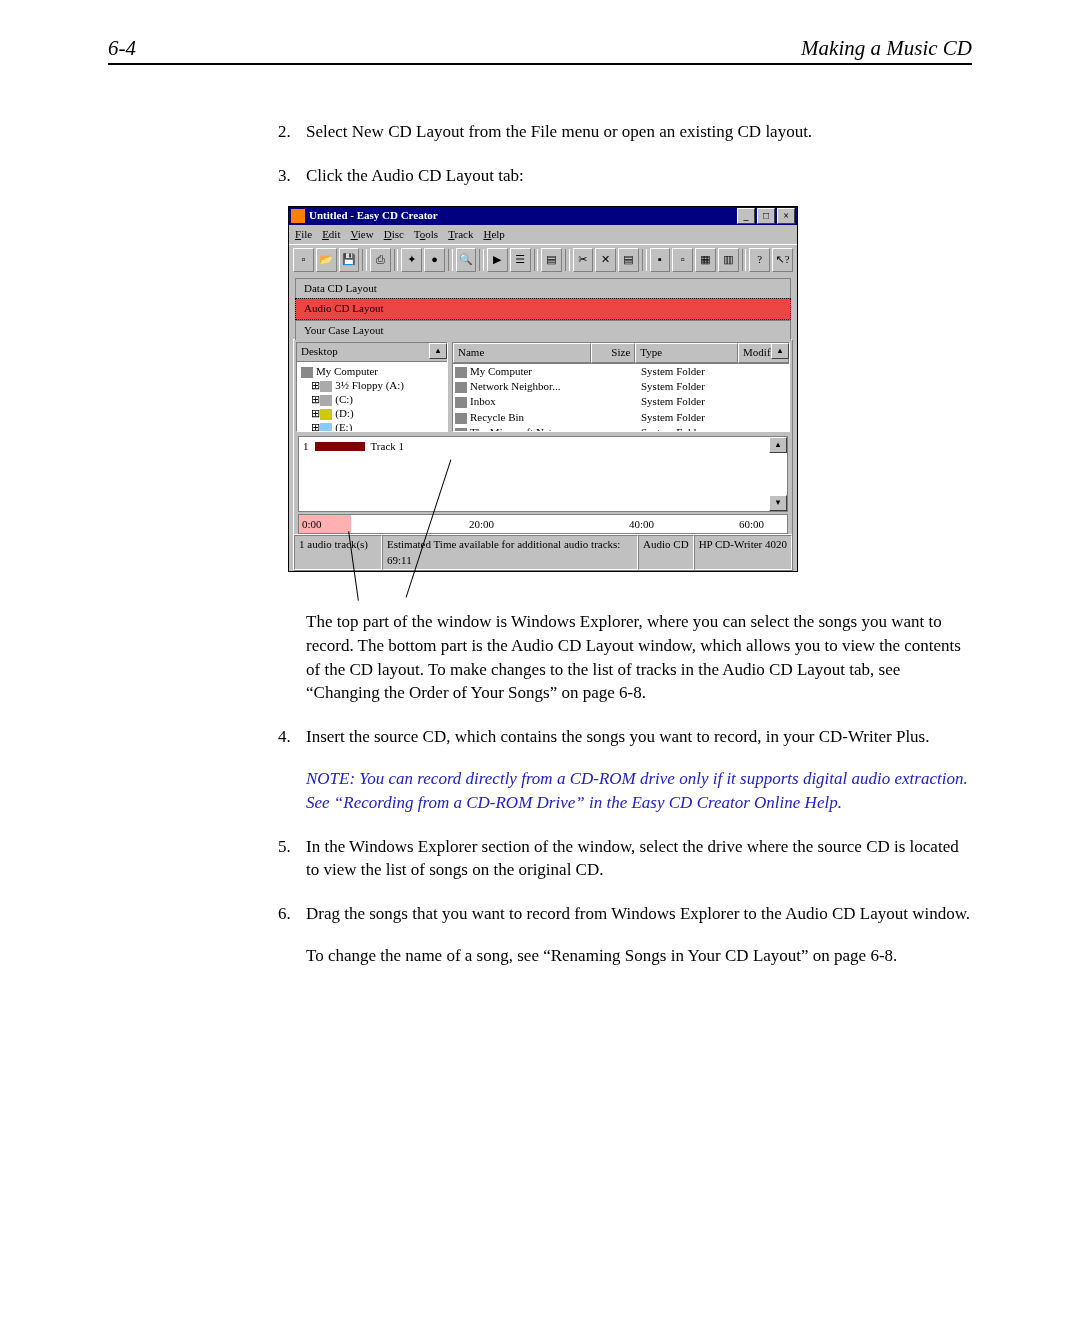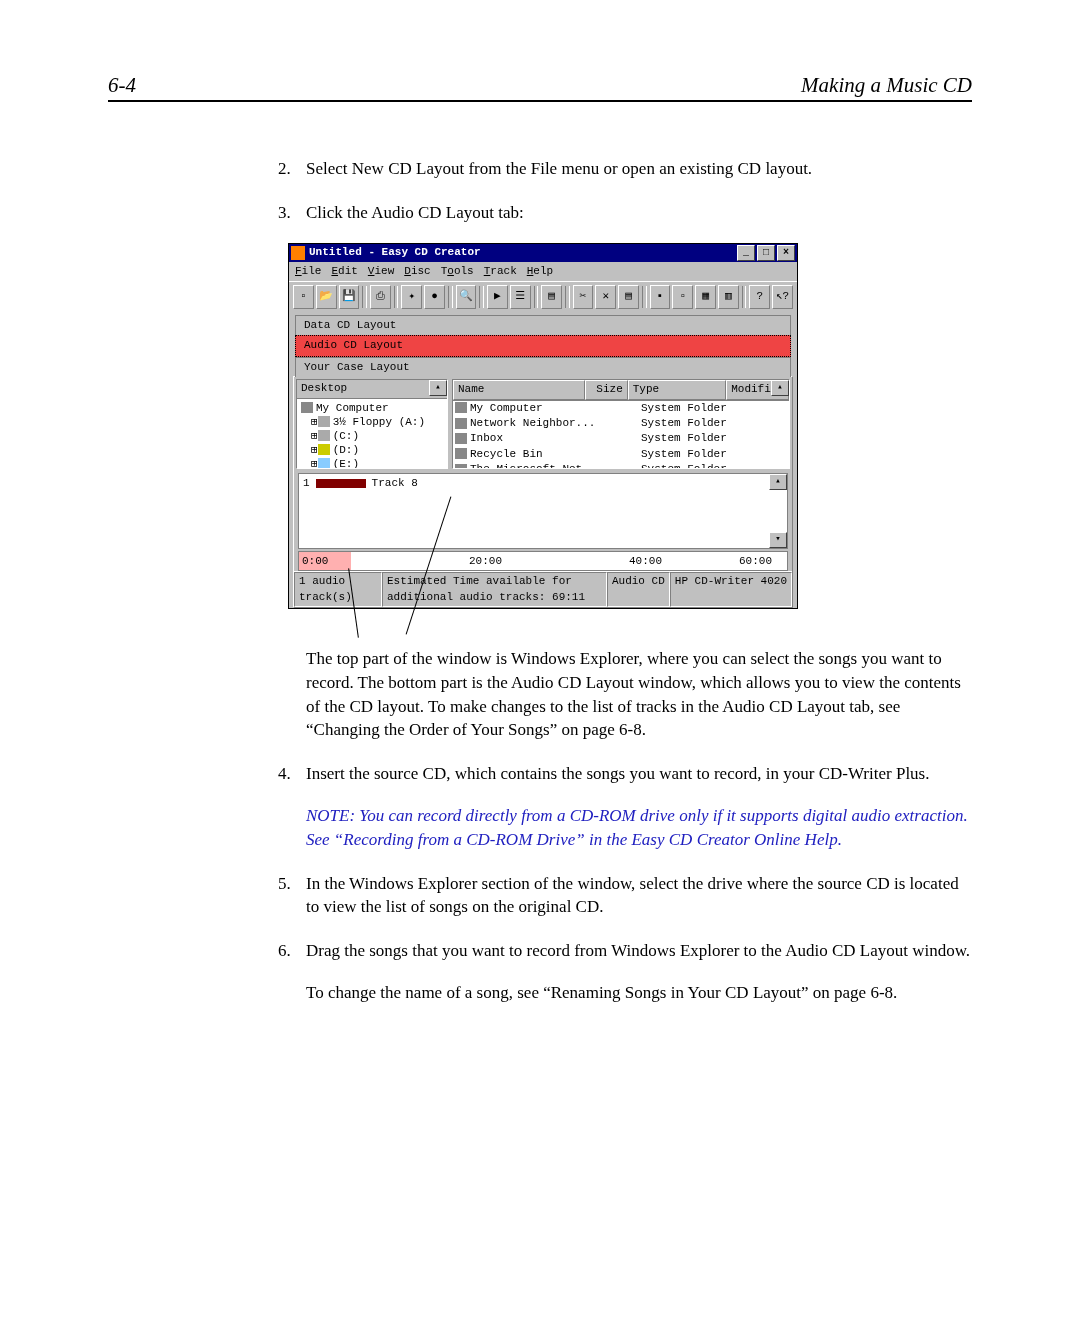--- a/index.html
+++ b/index.html
@@ -1,32 +1,32 @@
 <!DOCTYPE html>
 <html><head>
 <meta charset="utf-8">
 <style>
   html,body{margin:0;padding:0;background:#fff;color:#000;
     font-family:Georgia,'Times New Roman',serif;font-size:17px;}
   .page{width:1080px;height:1330px;position:relative;box-sizing:border-box;
-    padding:73px 108px 0 108px;}
+    padding:36px 108px 0 108px;}
   .hdr{display:flex;justify-content:space-between;align-items:baseline;
     font-style:italic;font-size:21px;}
   .hdr .pn{font-family:'Times New Roman',serif;}
   .hdr .tt{font-family:'Times New Roman',serif;}
   .hrule{height:2px;background:#000;margin-top:2px;margin-bottom:55px;}
   .body{padding-left:170px;line-height:1.4;}
   ol.main{list-style:none;padding:0;margin:0;}
   ol.main>li{position:relative;padding-left:28px;margin-bottom:20px;}
   ol.main>li>.num{position:absolute;left:0;top:0;}
   ol.main p{margin:0 0 18px 0;}
   .note{color:#2020c0;font-style:italic;font-family:'Times New Roman',serif;}
   
   .shot{margin:0 0 4px -18px;width:510px;
-    font-family:Liberation Mono, monospace;font-size:11px;
+    font-family:Liberation Serif, serif;font-size:11px;
     font-style:normal;}
   .win{border:1px solid #000;background:#c0c0c0;position:relative;}
   .tbar{background:#000080;color:#fff;height:18px;display:flex;
     align-items:center;padding:0 2px;font-weight:bold;}
   .tbar .tico{width:14px;height:14px;background:#ff8000;margin-right:4px;
     display:inline-block;}
   .tbar .sp{flex:1}
   .wbtn{width:16px;height:14px;background:#c0c0c0;border:1px solid #fff;
     border-right-color:#404040;border-bottom-color:#404040;margin-left:2px;
     display:flex;align-items:center;justify-content:center;color:#000;
@@ -210,21 +210,21 @@
                       </div>
                   </div>
 
                   <span class="scrbtn" style="top:0">▴</span>
                 </div>
               </div>
               <div class="trackpane">
                 <div class="tk">
                   <span>1</span>
                   <span class="bar"></span>
-                  <span>Track 8</span>
+                  <span>Track 1</span>
                 </div>
                 <span class="scrbtn" style="top:0">▴</span>
                 <span class="scrbtn" style="bottom:0">▾</span>
               </div>
               <div class="ruler">
                 <div class="prog"></div>
                 <span style="left:3px">0:00</span>
                 <span style="left:170px">20:00</span>
                 <span style="left:330px">40:00</span>
                 <span style="left:440px">60:00</span>

